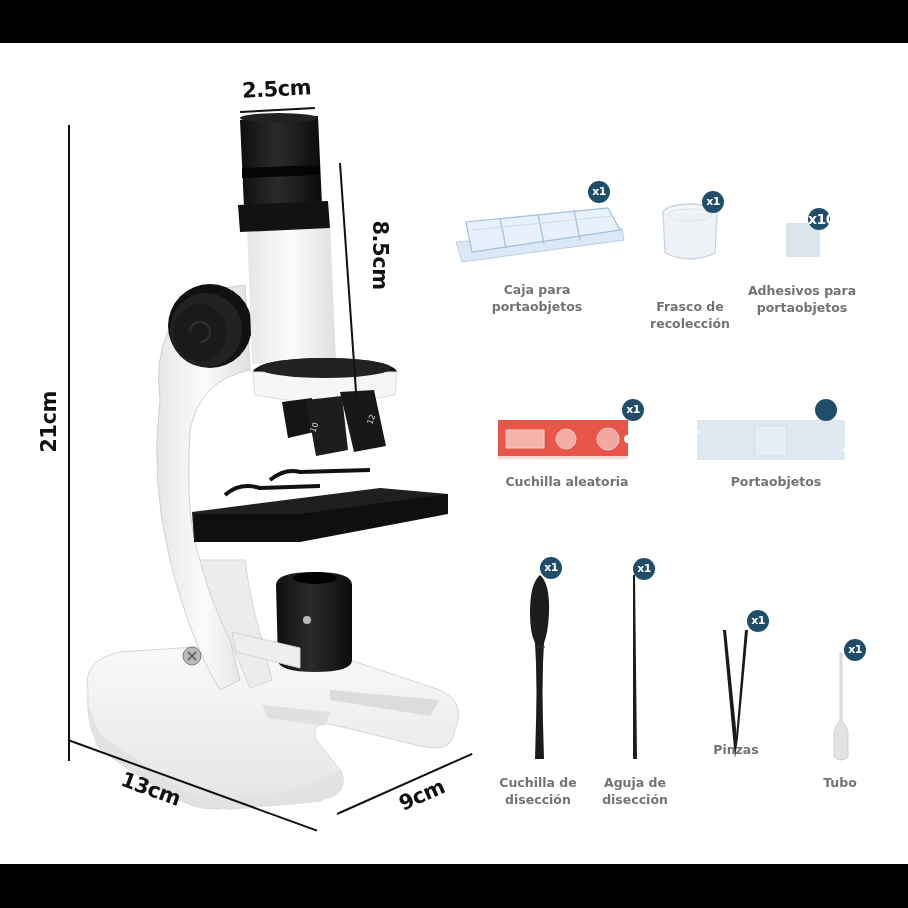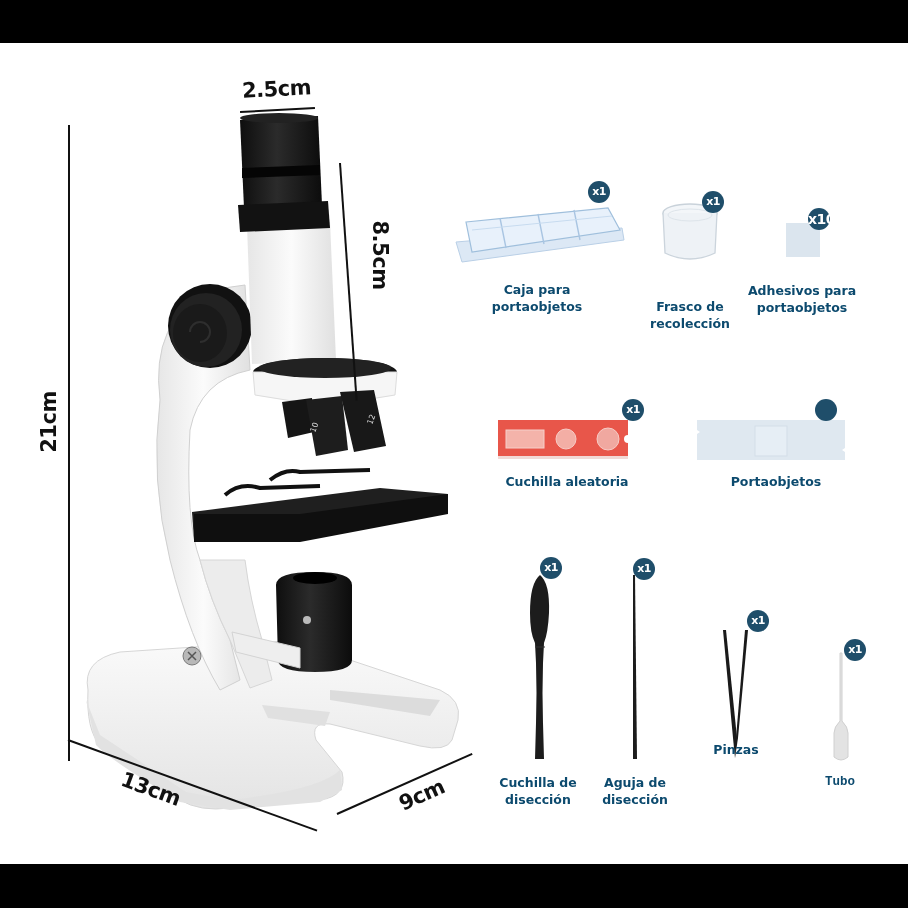--- a/index.html
+++ b/index.html
@@ -7,21 +7,21 @@
   body { font-family: "DejaVu Sans", "Liberation Sans", sans-serif; }
   .bar { position: absolute; left: 0; width: 908px; background: #000; }
   .bar.top { top: 0; height: 43px; }
   .bar.bottom { top: 864px; height: 44px; }
   .canvas { position: absolute; left: 0; top: 43px; width: 908px; height: 821px; background: #fff; overflow: hidden; }
 
   .dim-label { position: absolute; font-weight: bold; color: #111; font-size: 21px; letter-spacing: -0.5px; white-space: nowrap; }
   .dim-line { position: absolute; background: #111; }
 
   .item { position: absolute; }
-  .item-label { position: absolute; text-align: center; font-weight: bold; color: #0c4a6e; font-size: 12.5px; line-height: 17px; white-space: nowrap; transform: translateX(-50%); }
+  .item-label { position: absolute; text-align: center; font-weight: bold; color: #737373; font-size: 12.5px; line-height: 17px; white-space: nowrap; transform: translateX(-50%); }
   .badge { position: absolute; width: 22px; height: 22px; border-radius: 50%; background: #1f4e6a; color: #fff; font-weight: bold; font-size: 11px; line-height: 22px; text-align: center; letter-spacing: -0.5px; }
   .badge.wide { font-size: 14px; }
 </style>
 </head>
 <body>
 
 <div class="bar top"></div>
 
 <div class="canvas">
 
@@ -178,18 +178,18 @@
   </svg>
   <div class="badge" style="left:747px;top:567px;">x1</div>
   <div class="item-label" style="left:736px;top:698px;">
     <div>Pinzas</div>
   </div>
 
   <svg class="item" style="left:830px;top:608px;" width="22" height="112" viewBox="0 0 22 112">
     <path d="M10 2 L12 2 L12 70 Q18 76 18 82 L18 106 Q11 112 4 106 L4 82 Q4 76 10 70 Z" fill="#e3e3e3" stroke="#d0d0d0"></path>
   </svg>
   <div class="badge" style="left:844px;top:596px;">x1</div>
-  <div class="item-label" style="left:840px;top:731px;font-family:Liberation Mono, monospace;">
+  <div class="item-label" style="left:840px;top:731px;">
     <div>Tubo</div>
   </div>
 </div>
 
 <div class="bar bottom"></div>
 
 </body></html>

